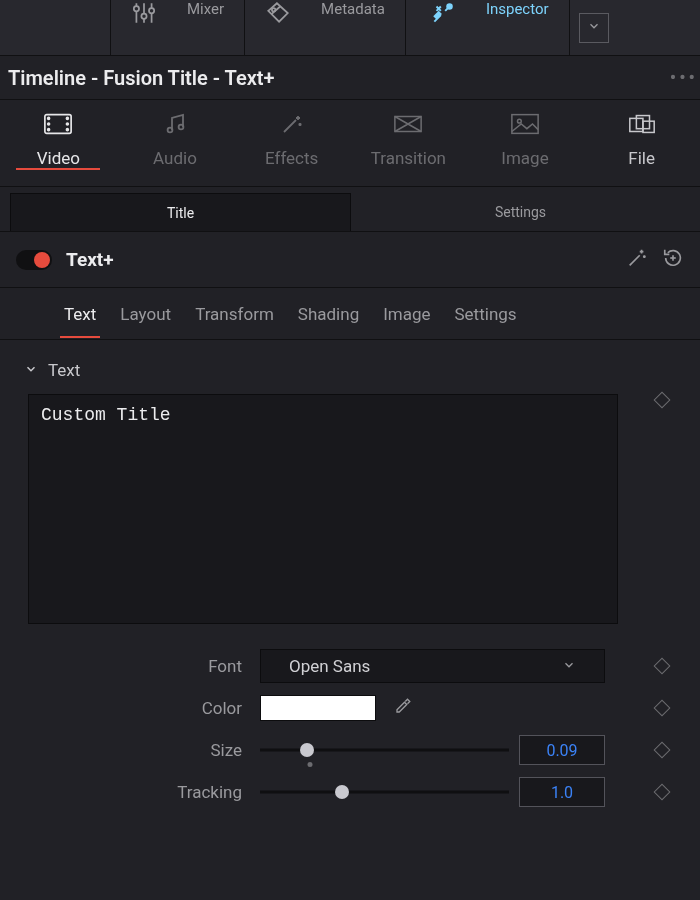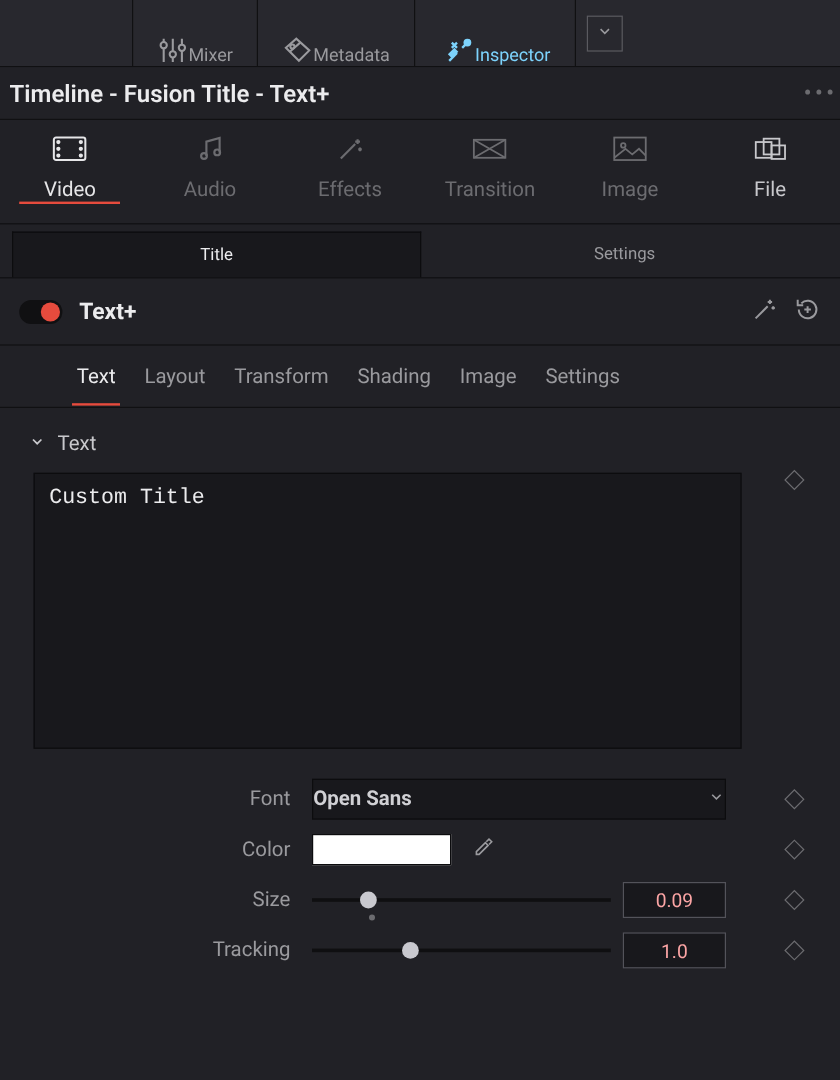--- a/index.html
+++ b/index.html
@@ -14,21 +14,21 @@
   
   .topbar {
     height: 56px;
     background: #28282e;
     display: flex;
     align-items: stretch;
     border-bottom: 1px solid #101012;
   }
   .top-spacer { flex: 0 0 110px; }
   .top-item {
-    display: flex; align-items: flex-end; gap: 0;
+    display: flex; align-items: flex-start; gap: 30px;
     padding: 0 20px;
     border-left: 1px solid #101012;
     cursor: pointer;
     color: #9a9a9e;
   }
   .top-item.active { color: #7dd3fc; padding-left: 24px; }
   .top-item svg { width: 26px; height: 26px; display:block; }
   .top-dropdown {
     width: 50px;
     border-left: 1px solid #101012;
@@ -163,26 +163,25 @@
     column-gap: 12px;
     min-height: 40px;
     margin-bottom: 2px;
   }
   .prop-label { text-align: right; font-size: 17px; color: #9a9a9e; padding-right: 6px;}
   .select {
     background: #18181c;
     border: 1px solid #0c0c0e;
     height: 34px;
     display:flex; align-items:center; justify-content:space-between;
-    padding: 0 0;
+    padding: 0 28px;
     color:#d0d0d4;
     font-size:17px;
     cursor:pointer;
     width: 345px;
-    font-weight: bold;
   }
   .select svg { width:14px; height:14px; }
   .color-row { display:flex; align-items:center; gap: 18px; }
   .color-swatch {
     width: 116px; height: 26px; background:#fff; border:1px solid #0c0c0e; cursor:pointer;
   }
   .eyedrop { color:#9a9a9e; cursor:pointer; }
   .eyedrop svg{ width:18px; height:18px; }
   .slider-row { display:flex; align-items:center; gap: 10px; width: 345px;}
   .slider {
@@ -194,21 +193,21 @@
   .slider .thumb {
     position:absolute; top:50%; width:14px; height:14px; border-radius:50%;
     background:#c9c9cf; transform:translate(-50%,-50%);
   }
   .slider .mark {
     position:absolute; top:100%; width:5px; height:5px; border-radius:50%; background:#6c6c70;
     transform:translate(-50%,2px);
   }
   .numbox {
     width: 86px; height: 30px; background:#18181c; border:1px solid #53535a;
-    color:#fca5a5; text-align:center; font-size:16px;
+    color:#3b82f6; text-align:center; font-size:16px;
     display:flex; align-items:center; justify-content:center;
   }
   .keyframe {
     display:flex; align-items:center; justify-content:center;
     cursor:pointer;
   }
   .keyframe .diamond {
     width:12px; height:12px; transform:rotate(45deg);
     border:1px solid #6c6c70; background:transparent;
   }

